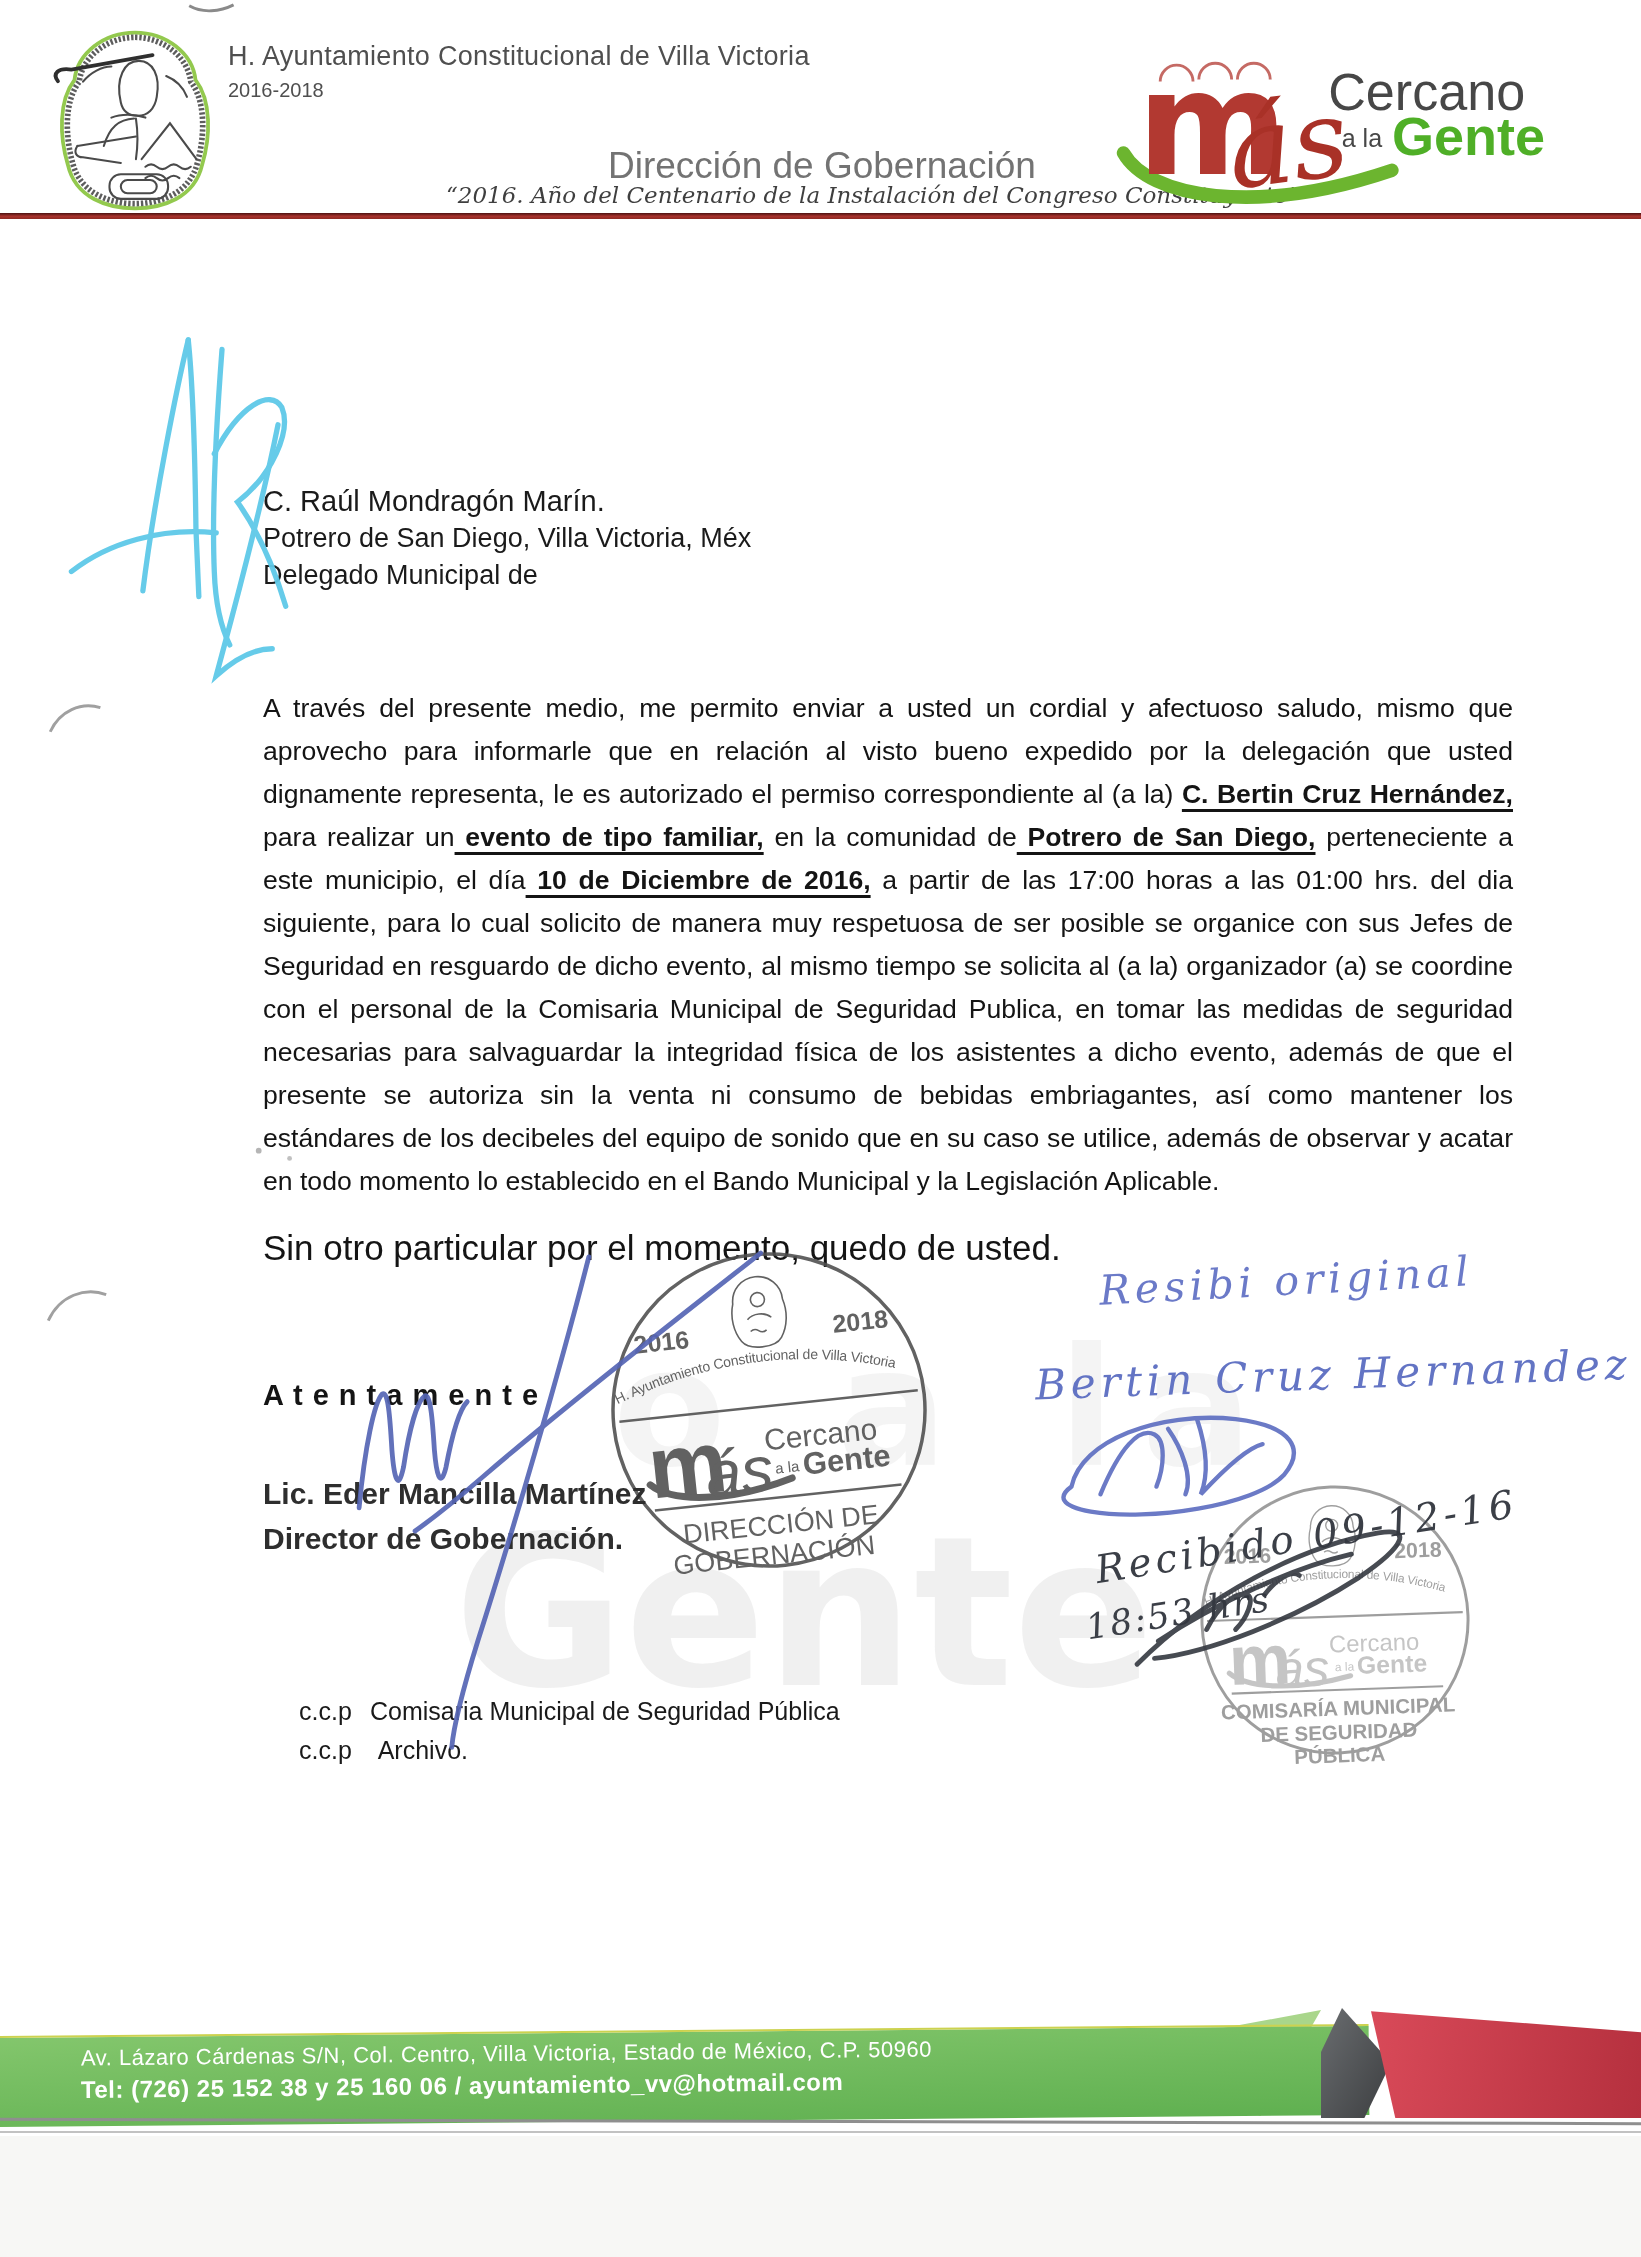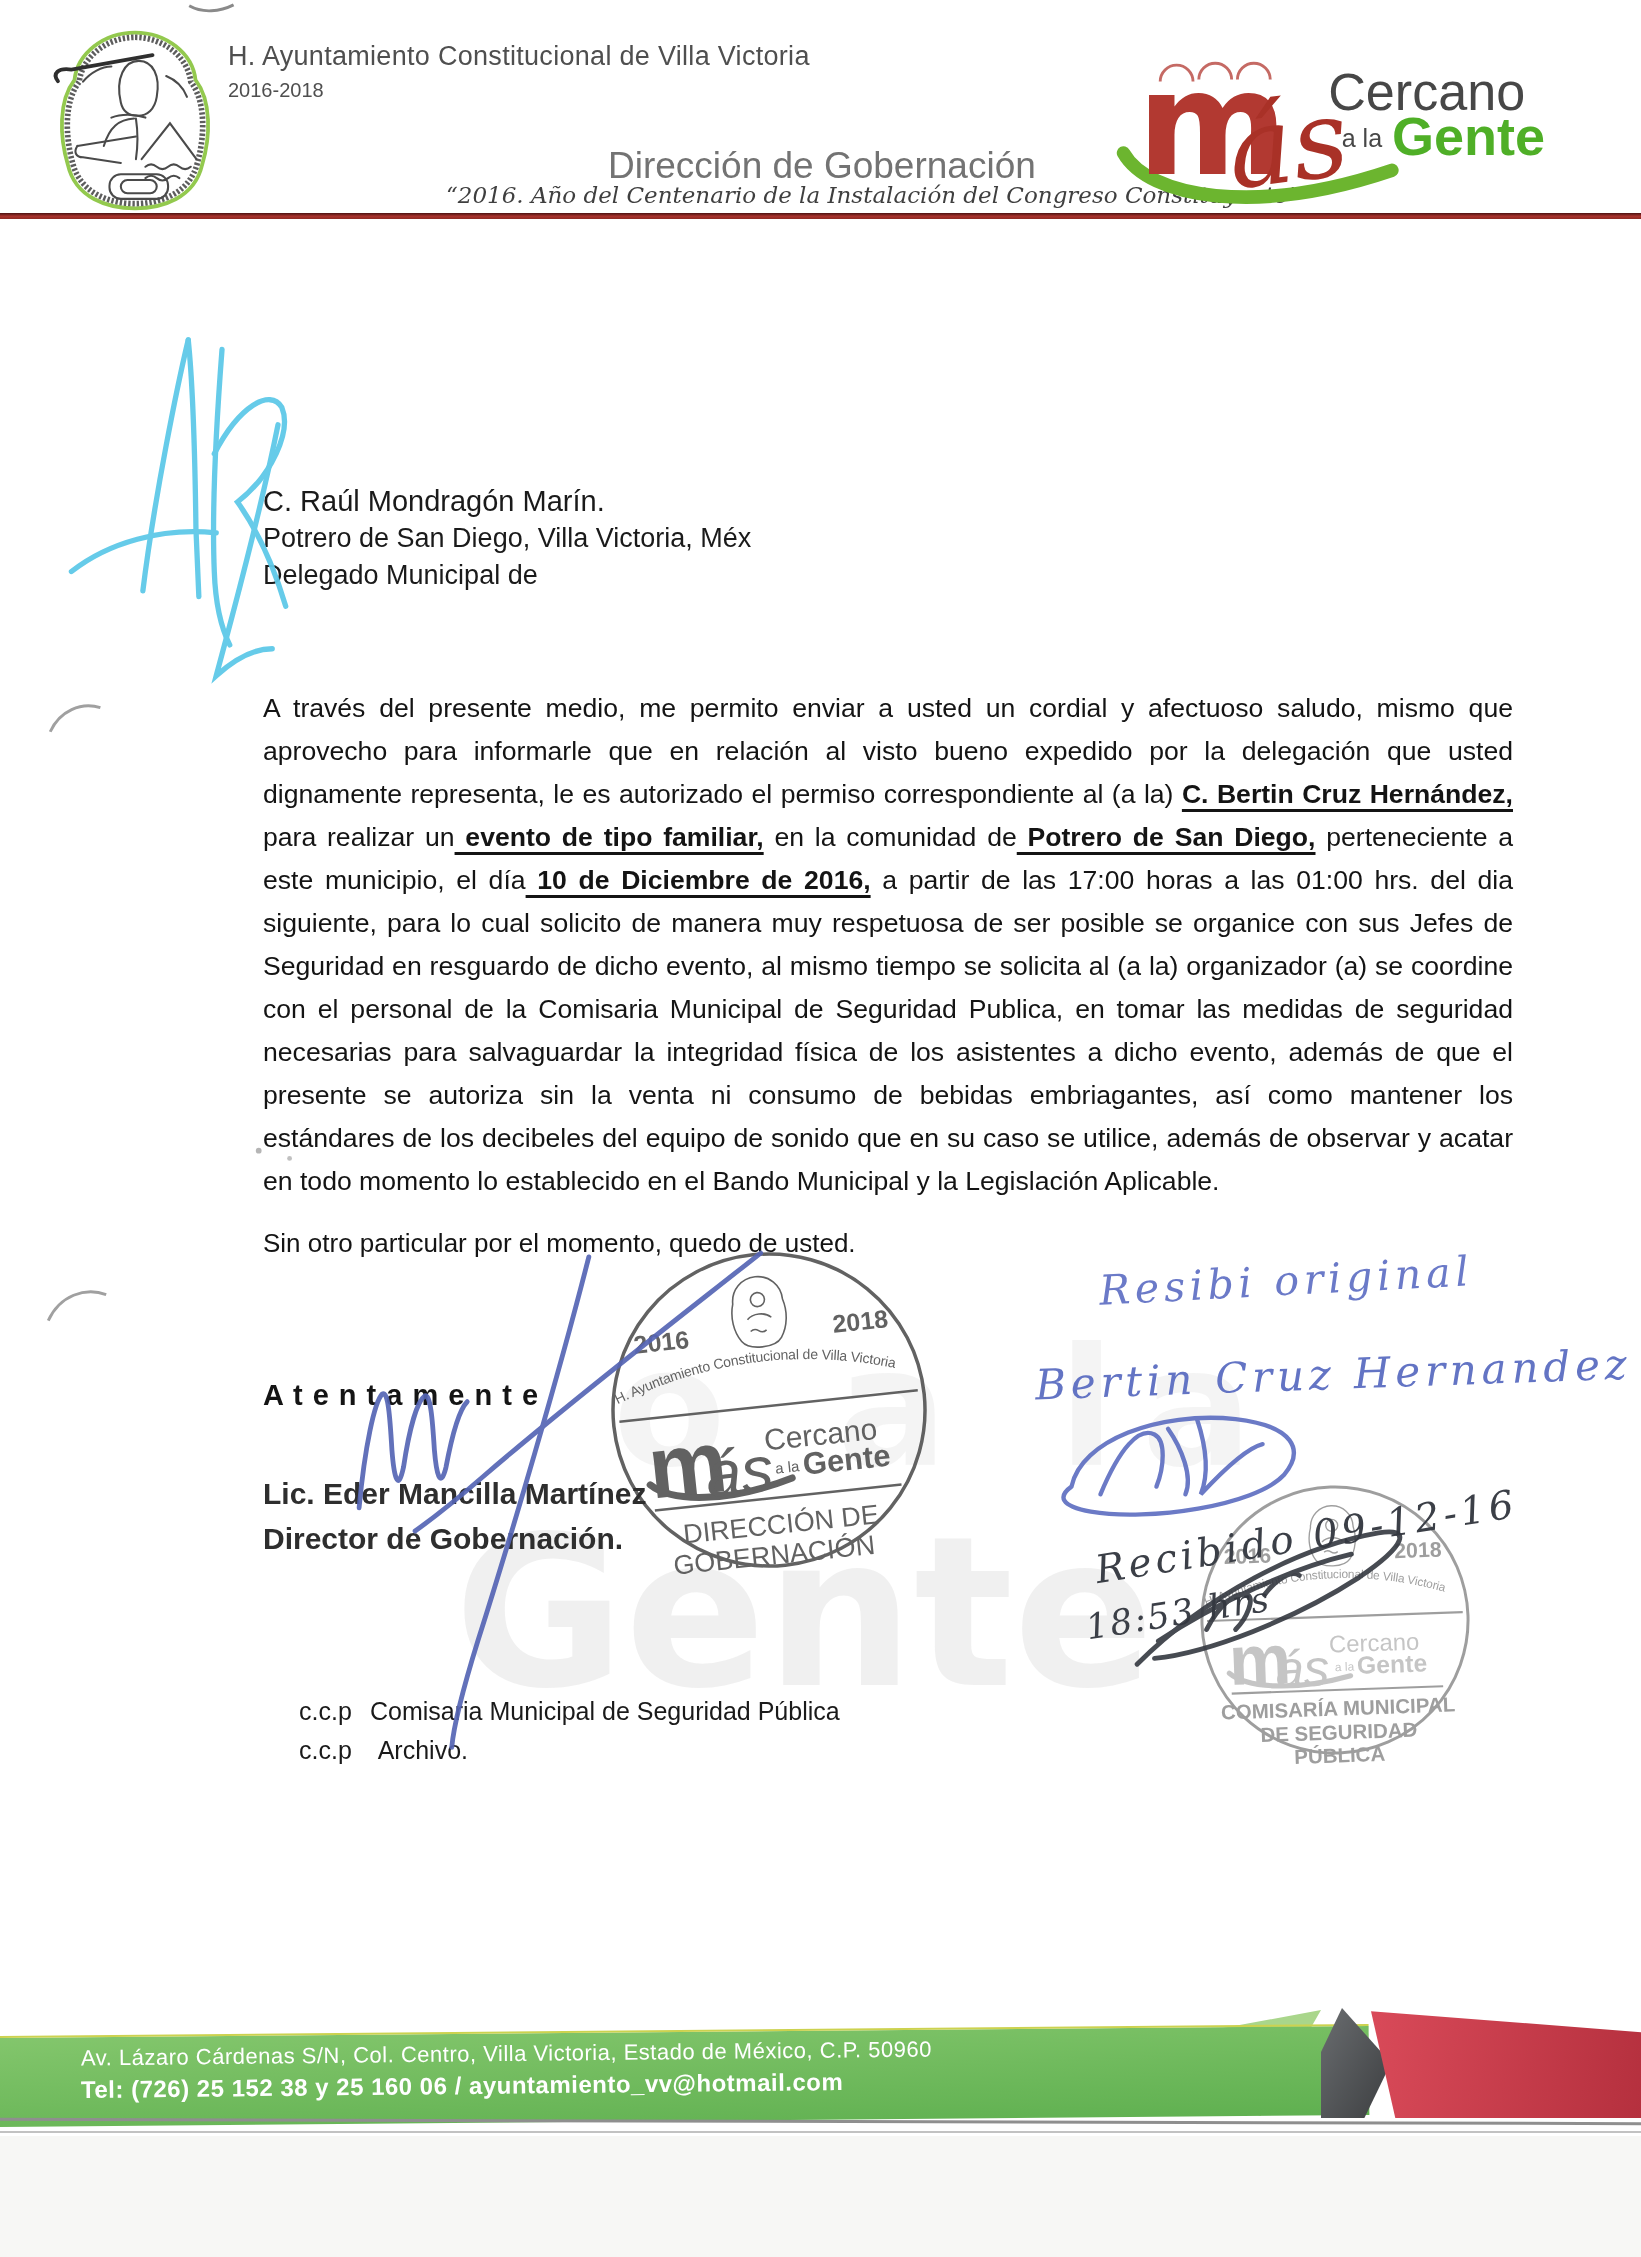--- a/index.html
+++ b/index.html
@@ -19,21 +19,21 @@
 
   
   .recipient{left:263px;top:483px;font-size:27px;line-height:37px;color:#1a1a1a;}
   .recipient .r-name{font-size:29px;font-weight:normal;}
   .recipient .r-presente{font-weight:bold;font-size:28px;letter-spacing:1px;}
 
   
   .body-par{left:263px;top:687px;width:1250px;font-size:26.6px;line-height:43px;
             text-align:justify;color:#141414;}
   .body-par .emph{font-weight:bold;text-decoration:underline;text-decoration-thickness:2.9px;text-underline-offset:5.8px;}
-  .closing{left:263px;top:1228px;font-size:26px;color:#141414;}
+  .closing{left:263px;top:1228px;font-size:35px;color:#141414;}
 
   
   .atentamente{left:263px;top:1379px;font-size:29px;font-weight:bold;letter-spacing:1px;color:#141414;}
   .sig-name{left:263px;top:1477px;font-size:30px;font-weight:bold;color:#2e2e2e;}
   .sig-title{left:263px;top:1522px;font-size:30px;font-weight:bold;color:#2e2e2e;}
 
   
   .ccp{left:263px;top:1692px;font-size:25px;line-height:39px;color:#1a1a1a;}
   .ccp-row{display:flex;margin-left:36px;}
   .ccp-label{width:71px;}

